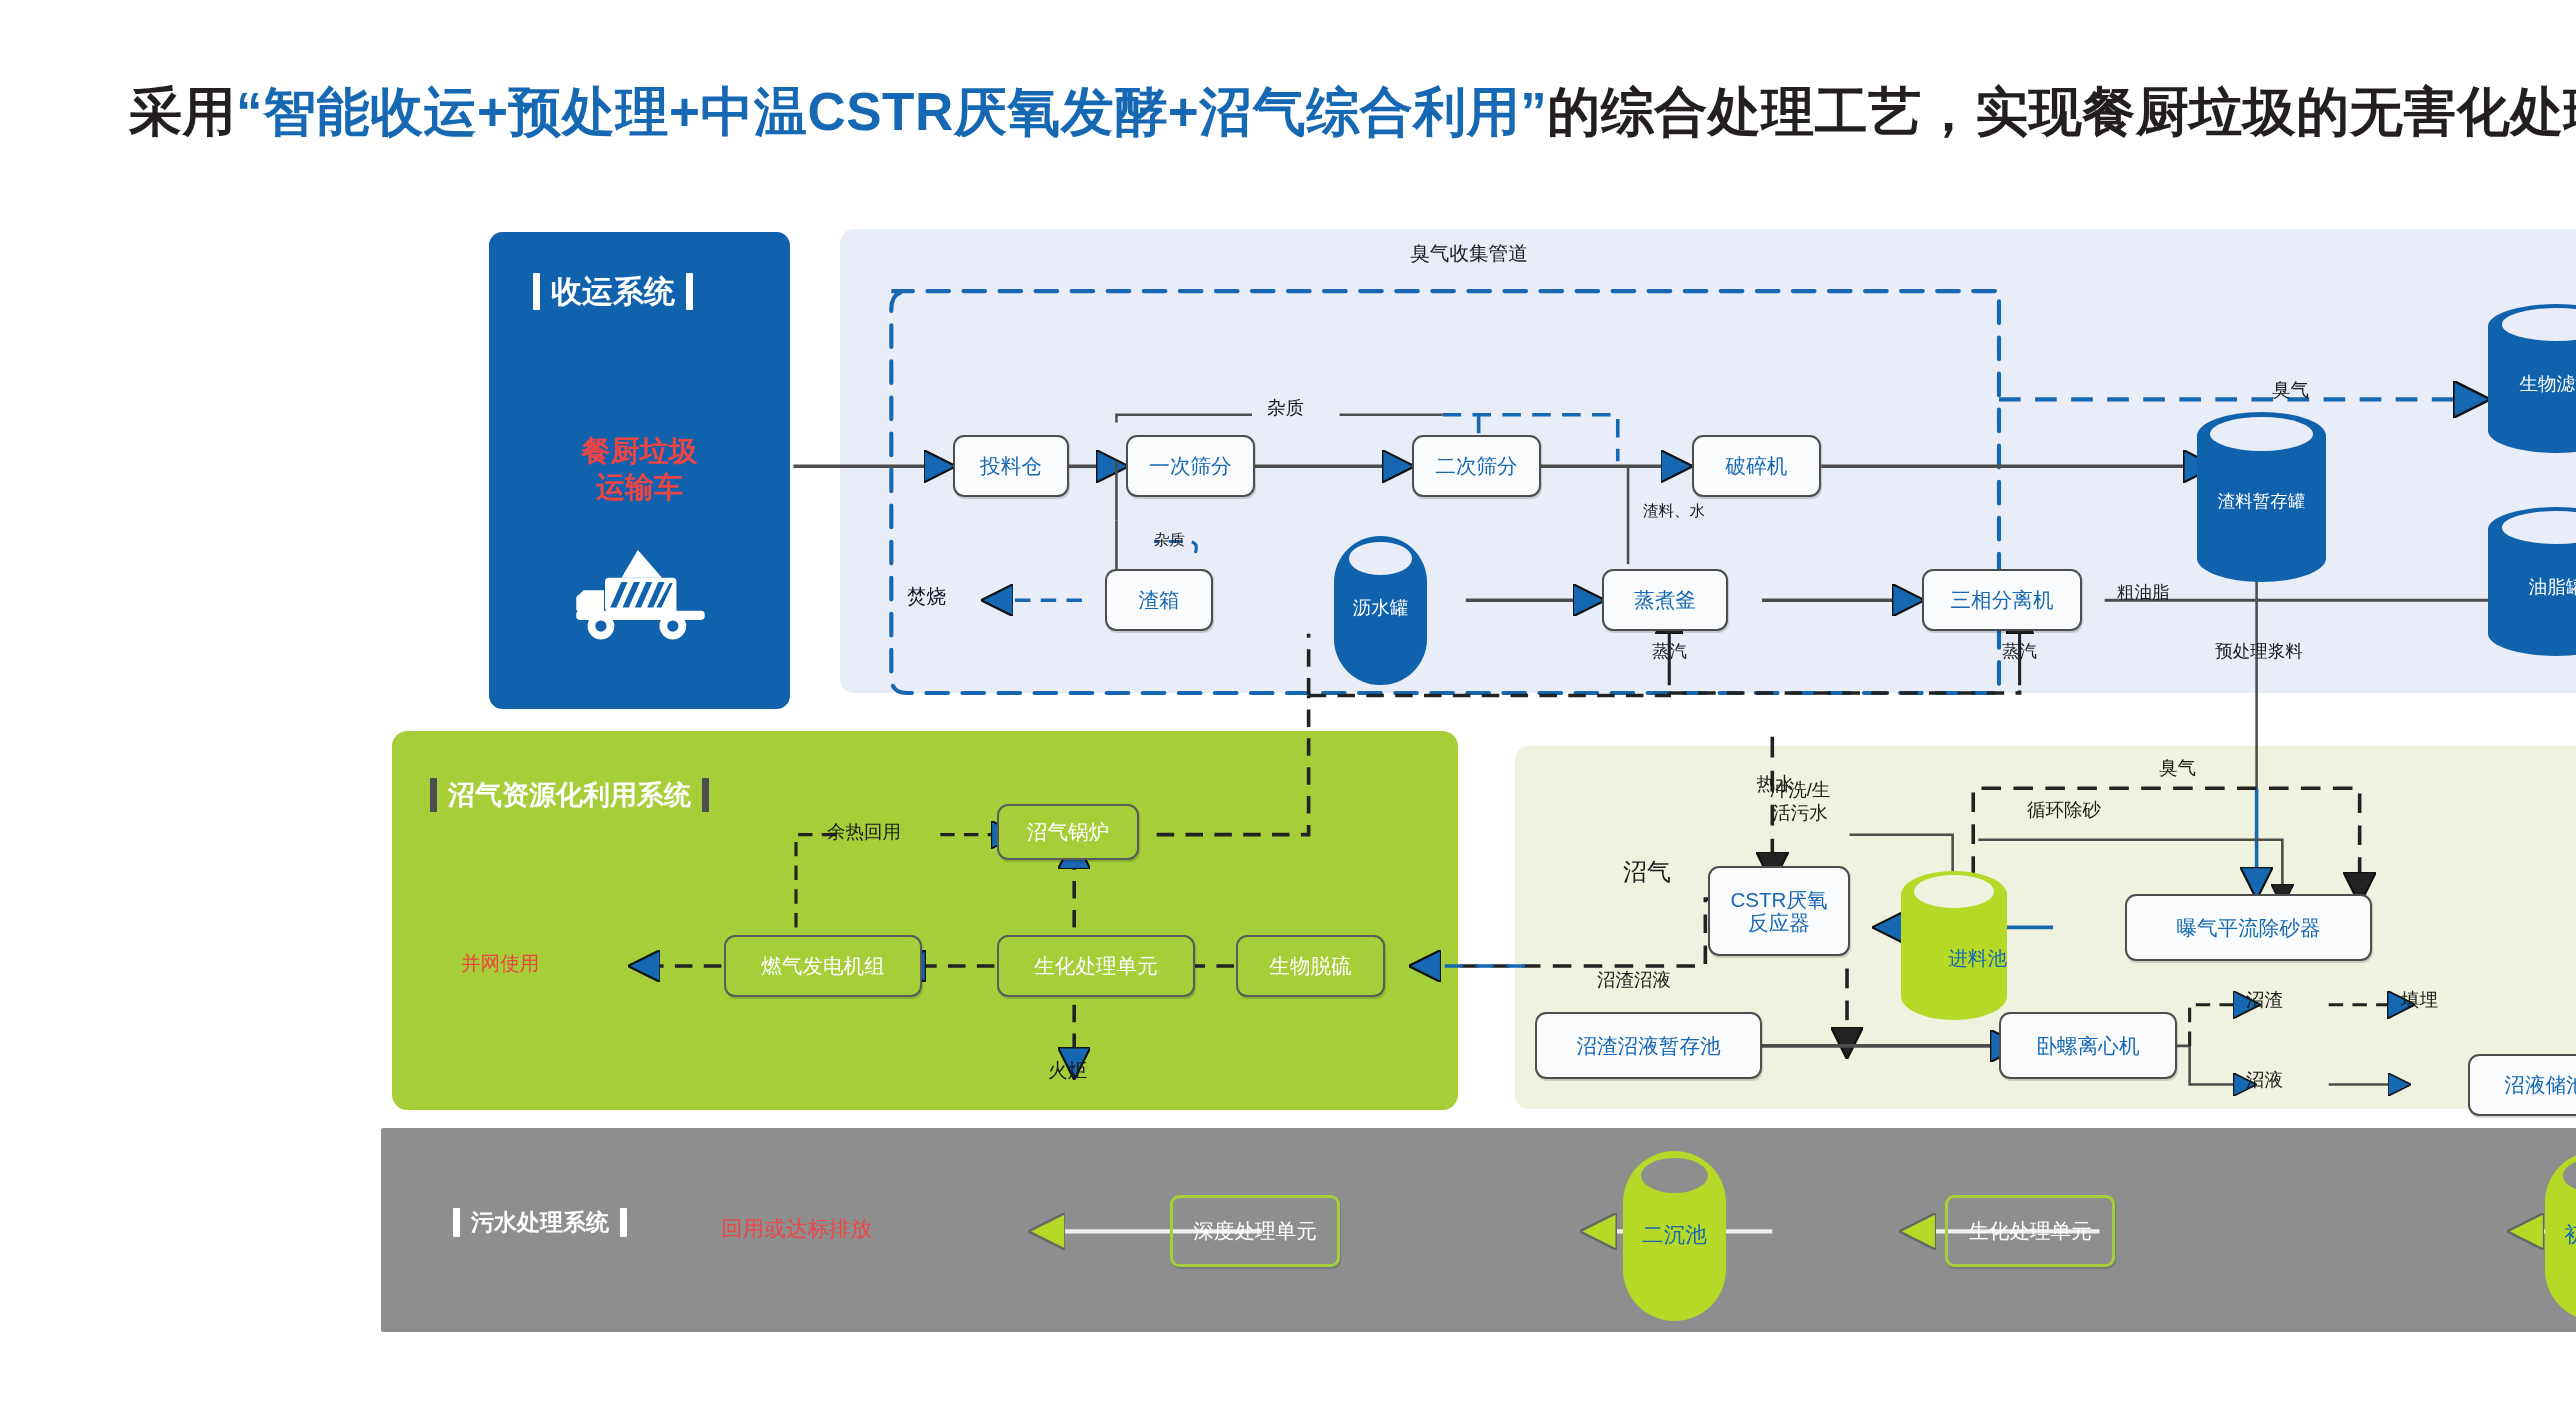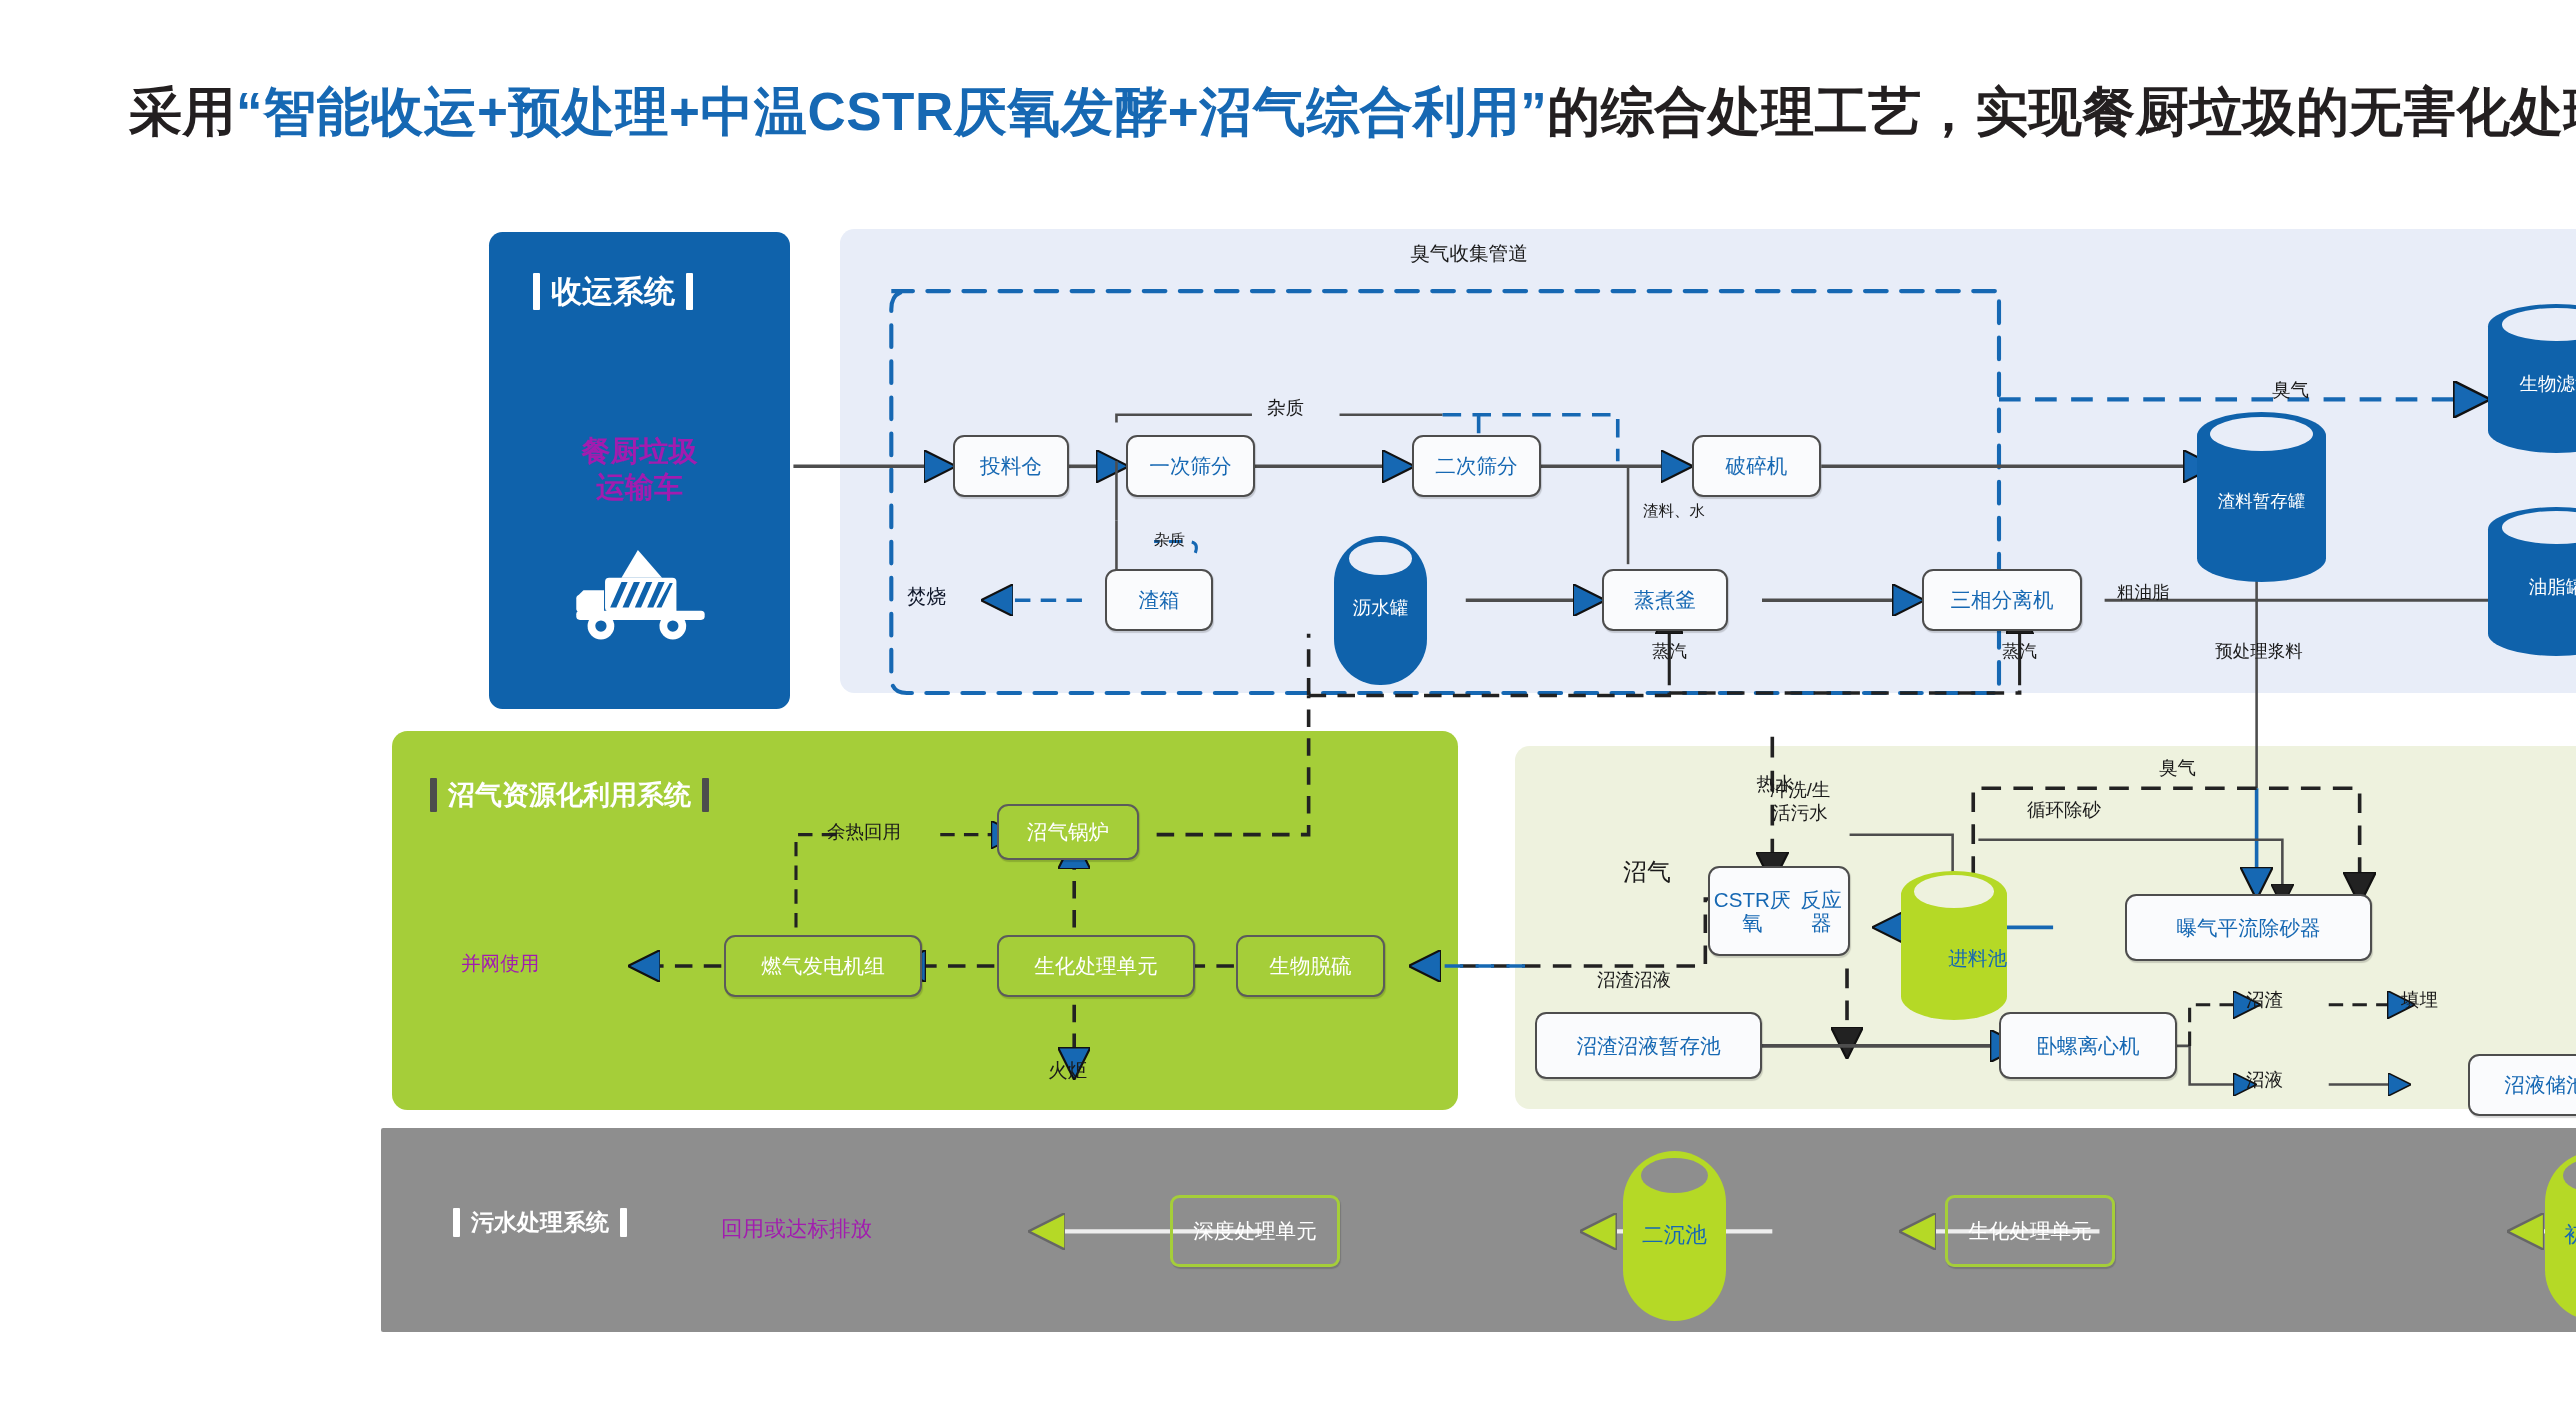--- a/index.html
+++ b/index.html
@@ -56,21 +56,21 @@
   .cyl.greenOnLt .body{ background:#b5d926; }
   .cyl.greenOnLt .lbl { color:#1668b3; }
   .cyl.green .lbl { color:#1668b3; }
 
   
   svg.link { position:absolute; left:0; top:0; width:3693px; height:1404px; overflow:visible; pointer-events:none; }
 
   
   .flabel { position:absolute; white-space:nowrap; font-size:18.5px; color:#1a1a1a; line-height:1.15; }
   .flabel.blue { color:#0f172a; }
-  .flabel.white{ color:#a21caf; }
+  .flabel.white{ color:#ef4444; }
   .flabel.ctr  { text-align:center; }
 
   
   #truck { position:absolute; left:572px; top:546px; width:139px; height:95px; }
 </style>
 </head>
 <body>
 
 <div id="stage">
 
@@ -309,21 +309,21 @@
     </div>
 
   <div class="node onGreen" style="left:1236px; top:935px; width:149px; height:62px;">
     <span>生物脱硫</span>
     </div>
 
   <div class="flabel" style="left:827px; top:821px; font-size:18.5px;">余热回用</div>
   <div class="flabel white" style="left:461px; top:952px; font-size:19.6px;">并网使用</div>
   <div class="flabel" style="left:1048px; top:1059px; font-size:19.6px;">火炬</div>
 
-  <div class="node" style="left:1708px; top:866px; width:142px; height:90px; flex-direction:row;">
+  <div class="node" style="left:1708px; top:866px; width:142px; height:90px; flex-direction:column;text-align:right;">
     <span>CSTR厌氧</span>
     <span>反应器</span>
   </div>
 
   <div class="cyl greenOnLt" style="left:1901px; top:871px; width:106px; height:149px;">
     <div class="body" style="border-radius:50%/16%;"></div>
     <div class="rim" style="left:12%;width:76%;height:22%;top:3%;"></div>
     <div class="lbl" style="top:77px; font-size:19.6px; color:#1668b3;text-align:right;">进料池</div>
   </div>
 

